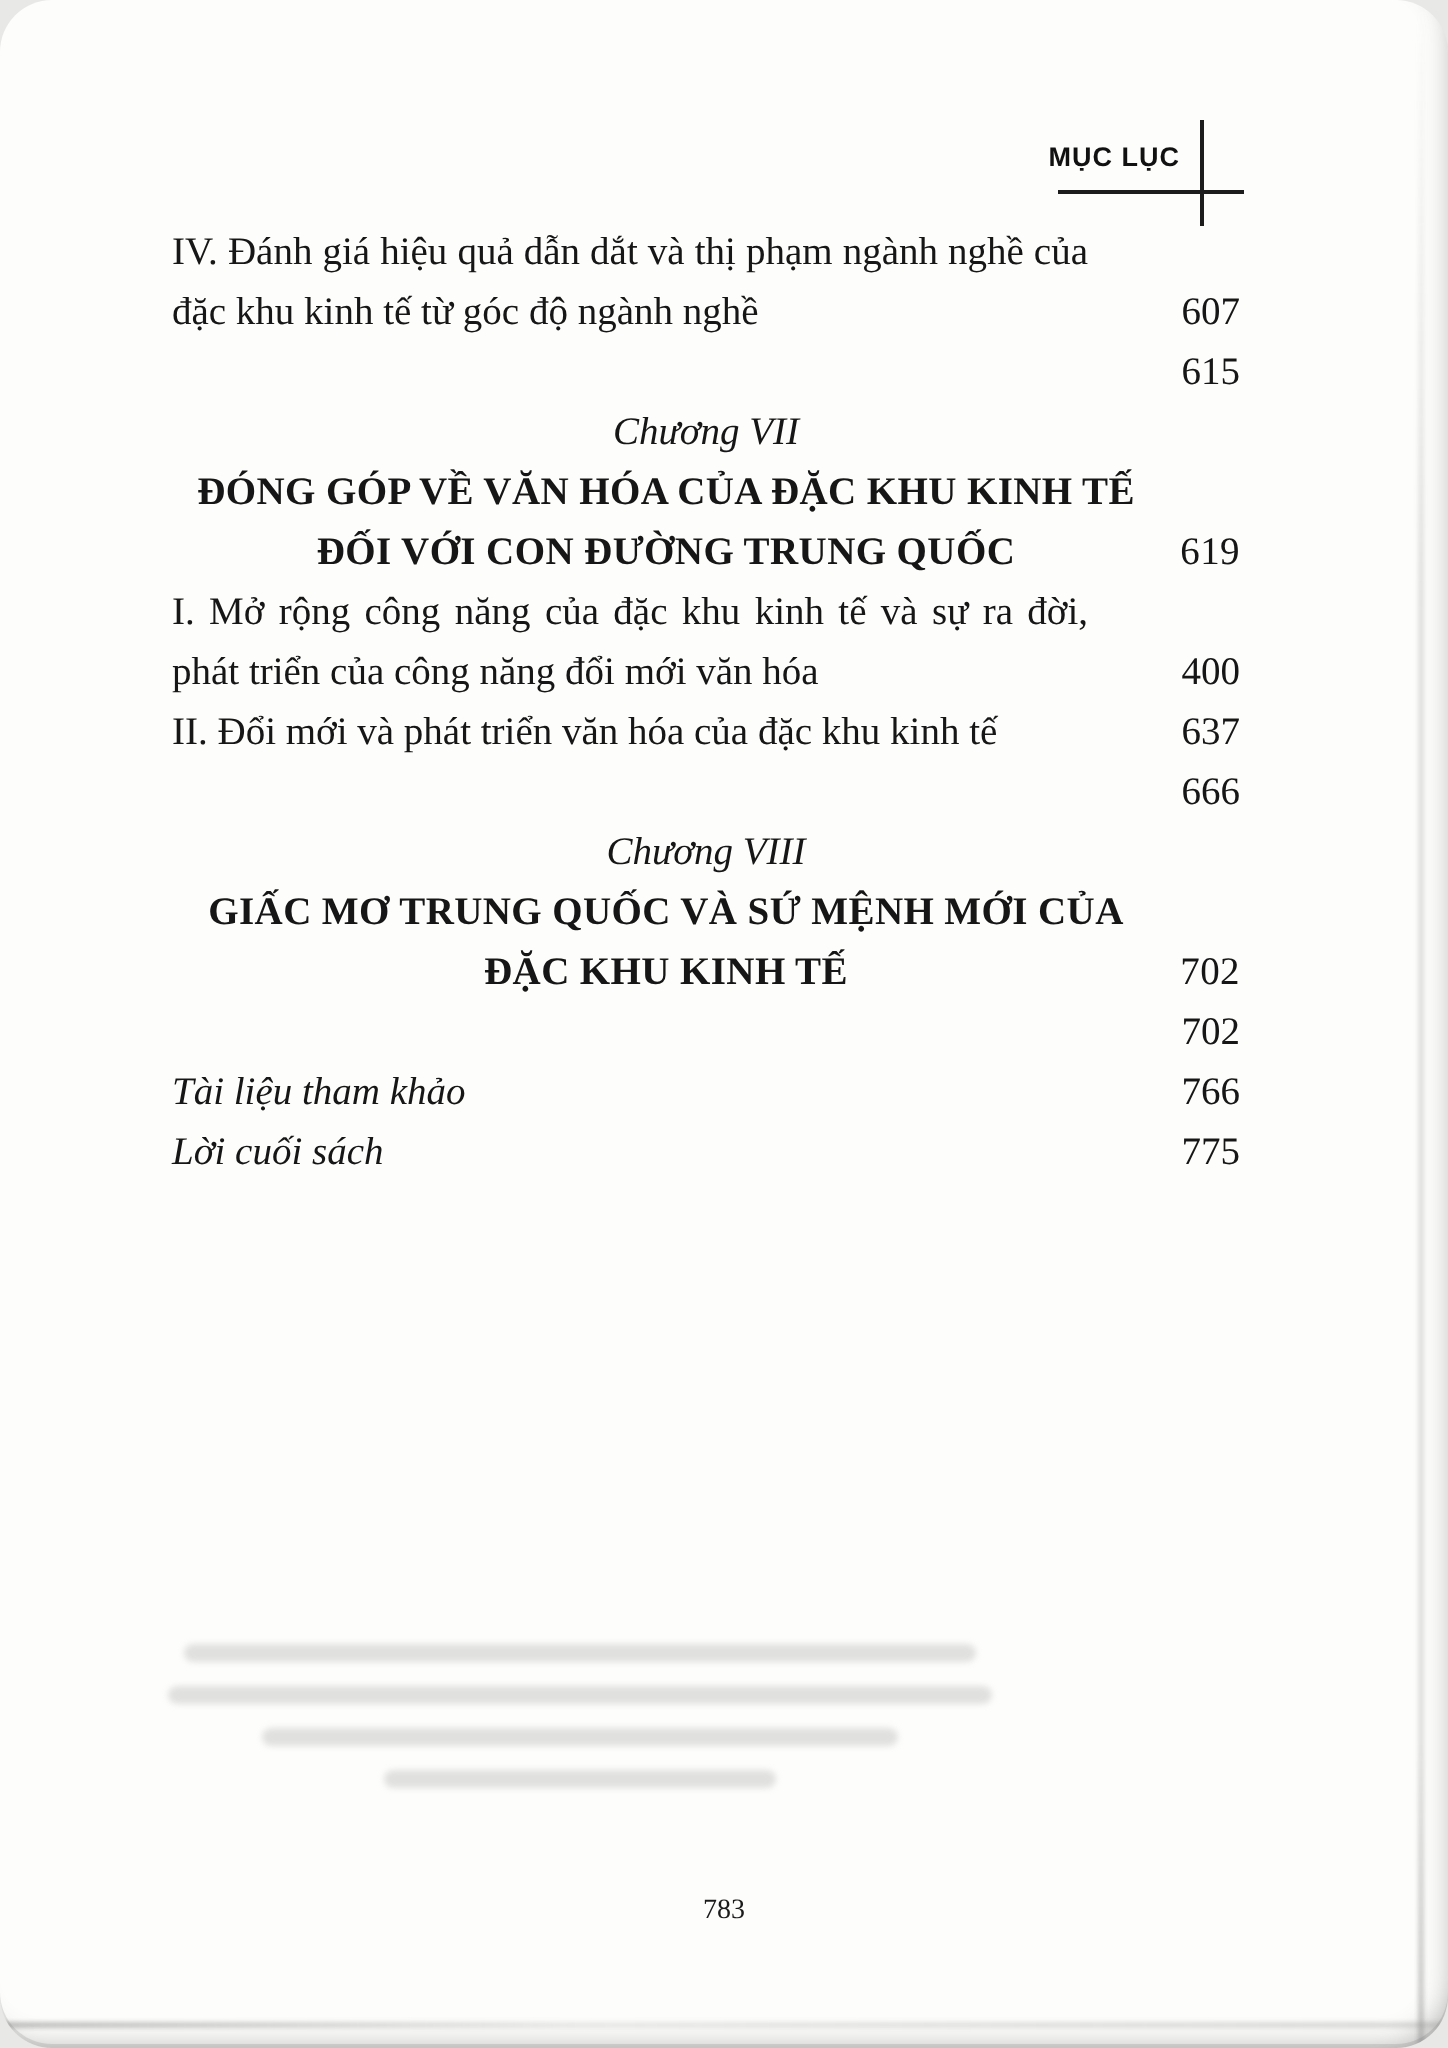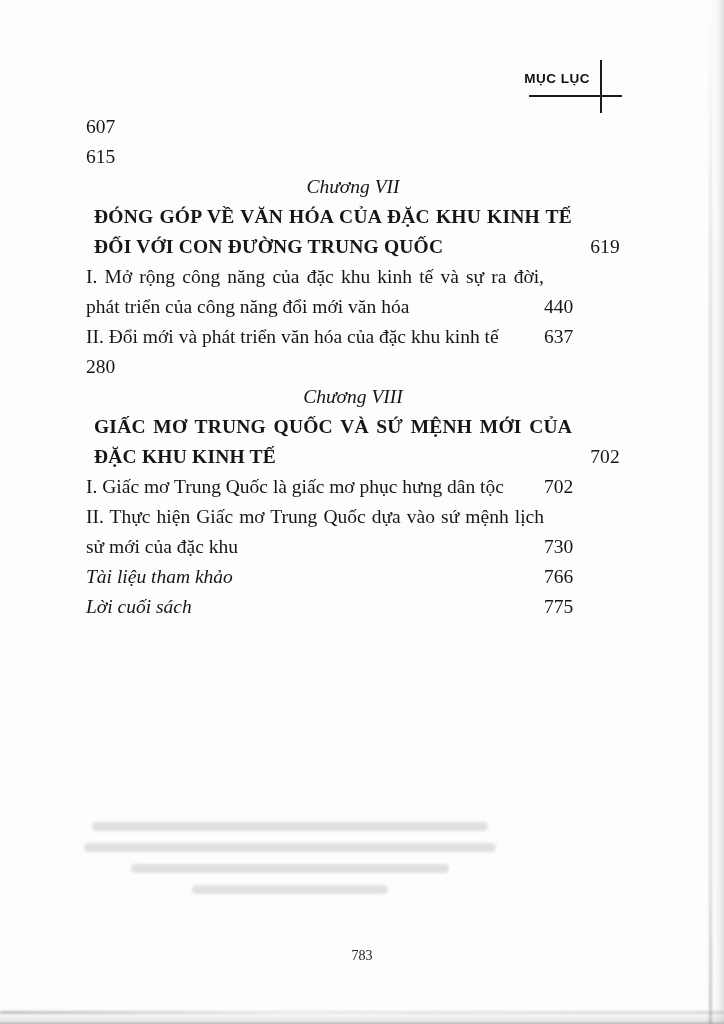--- a/index.html
+++ b/index.html
@@ -11,20 +11,21 @@
     position: relative;
     width: 724px;
     height: 1024px;
     margin: 0 auto;
     background: #fdfdfb;
     overflow: hidden;
     font-family: "Liberation Serif", "DejaVu Serif", serif;
     color: #161616;
     box-shadow: inset -7px -9px 14px -9px rgba(90,90,90,0.45),
                 inset 0 -2px 0 rgba(150,150,150,0.25);
+    border-radius: 26px;
   }
   
   .edge-right {
     position: absolute; top: 0; right: 12px; width: 3px; height: 100%;
     background: linear-gradient(to bottom, rgba(140,140,140,0.0), rgba(140,140,140,0.25) 30%, rgba(140,140,140,0.25) 85%, rgba(120,120,120,0.4));
     filter: blur(1px);
   }
   .edge-bottom {
     position: absolute; left: 0; bottom: 10px; height: 3px; width: 100%;
     background: linear-gradient(to right, rgba(120,120,120,0.45), rgba(140,140,140,0.15) 40%, rgba(140,140,140,0.3));
@@ -58,35 +59,36 @@
     line-height: 30px;
   }
   .entry { display: flex; }
   .entry .txt {
     flex: 0 0 458px;
     text-align: justify;
     text-justify: inter-word;
   }
   .entry .num {
     flex: 1 1 auto;
+    text-align: right;
     align-self: flex-end;
     font-style: normal;
   }
   .entry.num-first .num { align-self: flex-start; }
 
   .entry.chapter-label { display: block; text-align: center; font-style: italic; }
 
   .entry.chapter-title {
     display: block;
     position: relative;
     text-align: center;
     font-weight: bold;
     letter-spacing: 0.2px;
   }
-  .entry.chapter-title .txt { flex: none; display: block; padding-right: 48px; padding-left: 8px; }
+  .entry.chapter-title .txt { flex: none; display: block; text-align: center; padding-right: 48px; padding-left: 8px; }
   .entry.chapter-title .num {
     position: absolute; right: 0; bottom: 0;
     font-weight: normal;
   }
 
   .entry.item-italic .txt { font-style: italic; }
 
   
   .ghost {
     position: absolute; top: 816px; left: 78px; width: 424px;
@@ -116,53 +118,49 @@
   <div class="page-header">
     <span class="header-label">MỤC LỤC</span>
     <span class="crop-mark">
       <span class="h-line"></span>
       <span class="v-line"></span>
     </span>
   </div>
 
   <main class="toc" id="toc">
       <div class="entry item">
+        <span class="txt">IV. Đánh giá hiệu quả dẫn dắt và thị phạm ngành nghề của đặc khu kinh tế từ góc độ ngành nghề</span>
         <span class="num">607</span>
       </div>
       <div class="entry item">
         <span class="num">615</span>
       </div>
       <div class="entry chapter-label"><span class="txt">Chương VII</span></div>
       <div class="entry chapter-title">
         <span class="txt">ĐÓNG GÓP VỀ VĂN HÓA CỦA ĐẶC KHU KINH TẾ ĐỐI VỚI CON ĐƯỜNG TRUNG QUỐC</span>
         <span class="num">619</span>
       </div>
       <div class="entry item">
         <span class="txt">I. Mở rộng công năng của đặc khu kinh tế và sự ra đời, phát triển của công năng đổi mới văn hóa</span>
-        <span class="num">440</span>
+        <span class="num">400</span>
       </div>
       <div class="entry item">
         <span class="txt">II. Đổi mới và phát triển văn hóa của đặc khu kinh tế</span>
         <span class="num">637</span>
       </div>
       <div class="entry item">
-        <span class="num">280</span>
+        <span class="num">666</span>
       </div>
       <div class="entry chapter-label"><span class="txt">Chương VIII</span></div>
       <div class="entry chapter-title">
         <span class="txt">GIẤC MƠ TRUNG QUỐC VÀ SỨ MỆNH MỚI CỦA ĐẶC KHU KINH TẾ</span>
         <span class="num">702</span>
       </div>
       <div class="entry item">
-        <span class="txt">I. Giấc mơ Trung Quốc là giấc mơ phục hưng dân tộc</span>
         <span class="num">702</span>
-      </div>
-      <div class="entry item">
-        <span class="txt">II. Thực hiện Giấc mơ Trung Quốc dựa vào sứ mệnh lịch sử mới của đặc khu</span>
-        <span class="num">730</span>
       </div>
       <div class="entry item-italic">
         <span class="txt">Tài liệu tham khảo</span>
         <span class="num">766</span>
       </div>
       <div class="entry item-italic">
         <span class="txt">Lời cuối sách</span>
         <span class="num">775</span>
       </div>
     </main>

